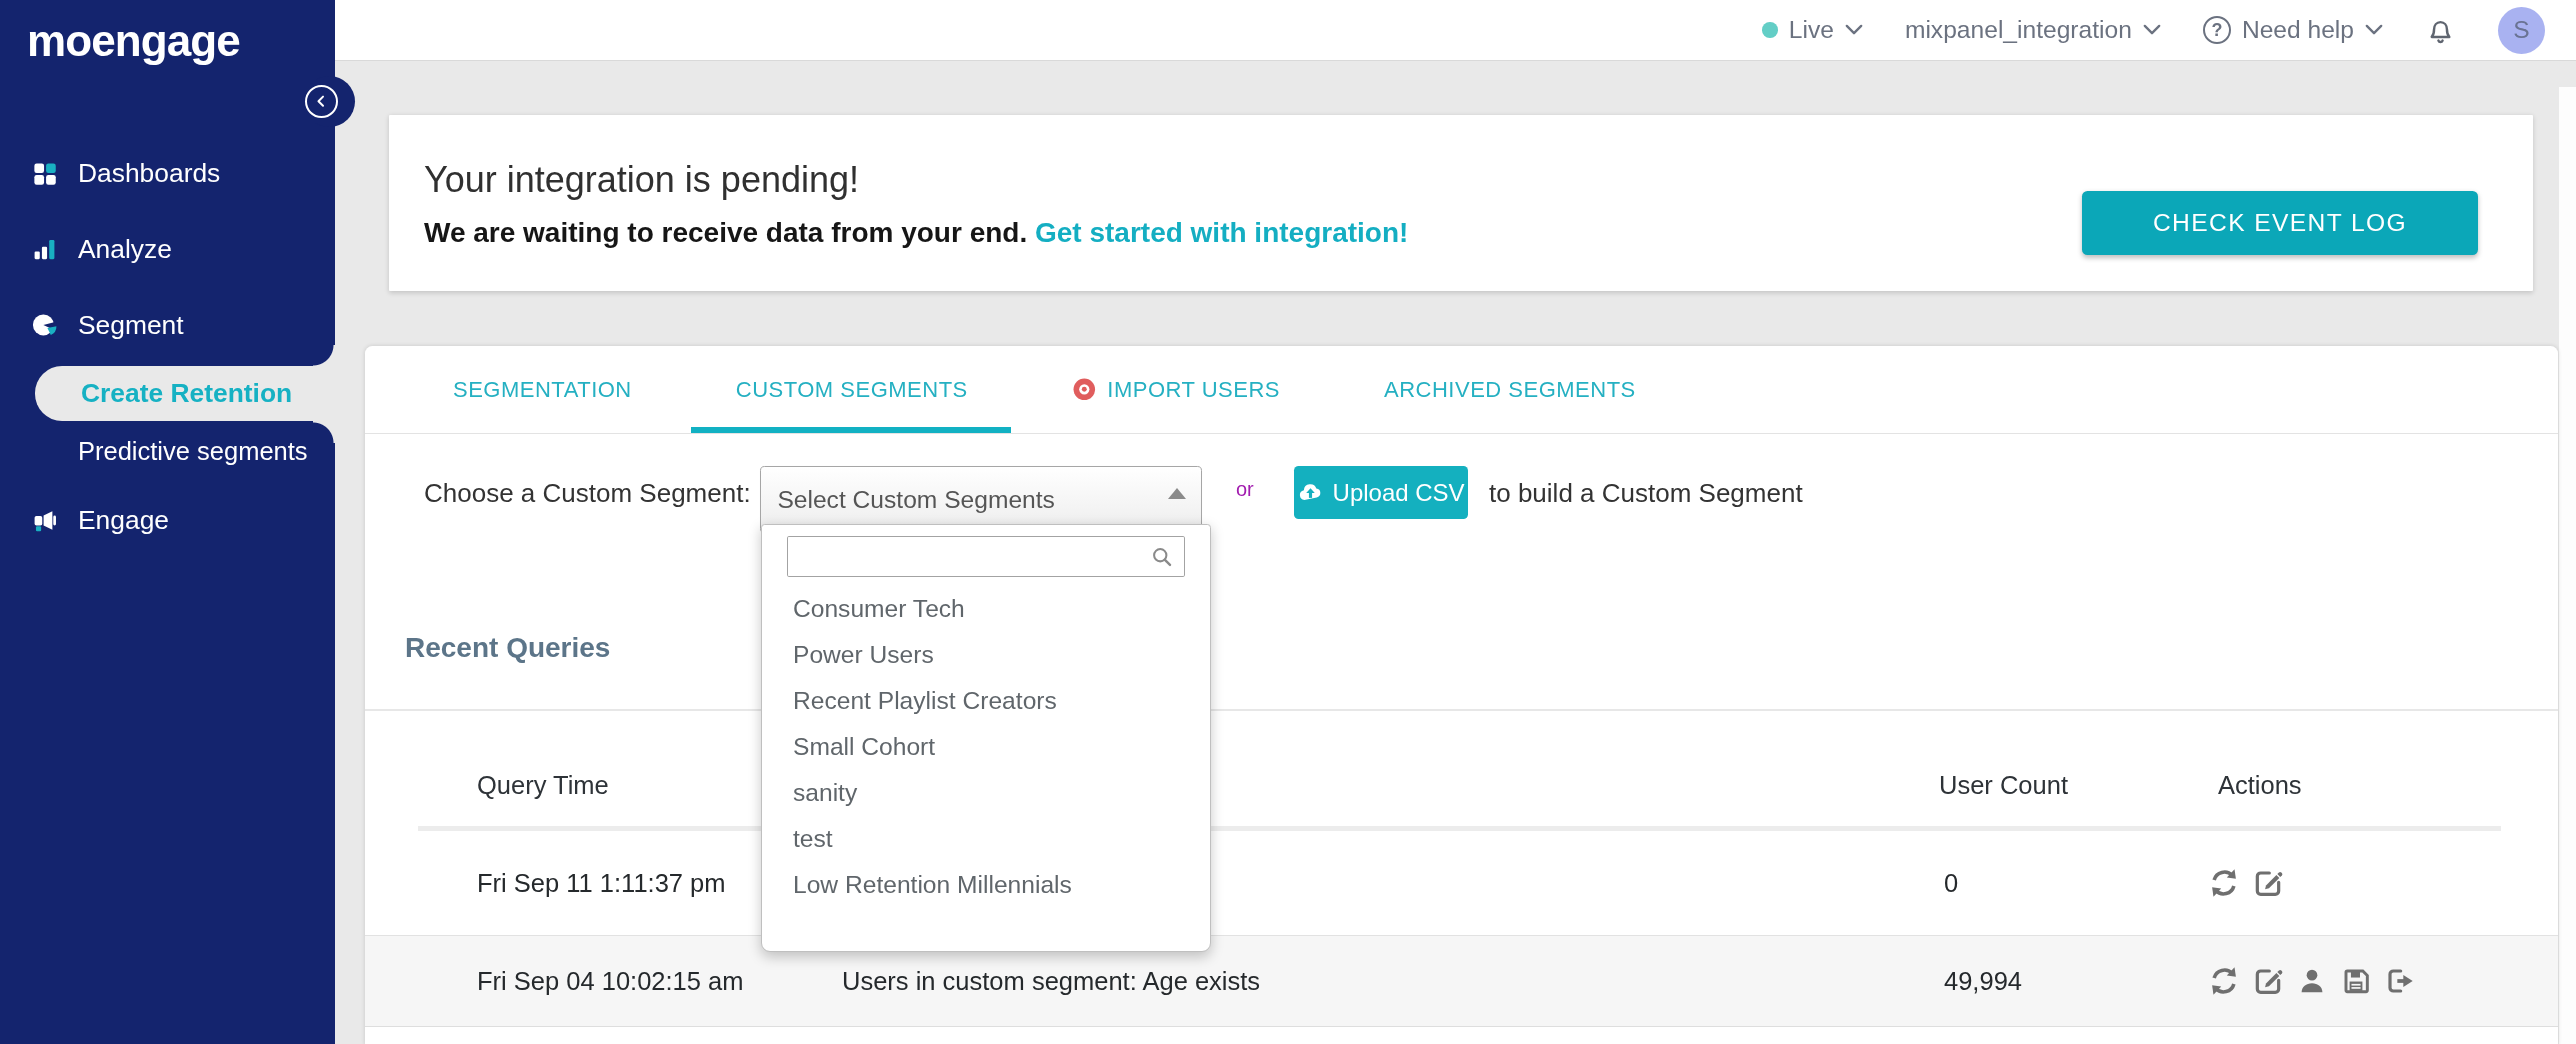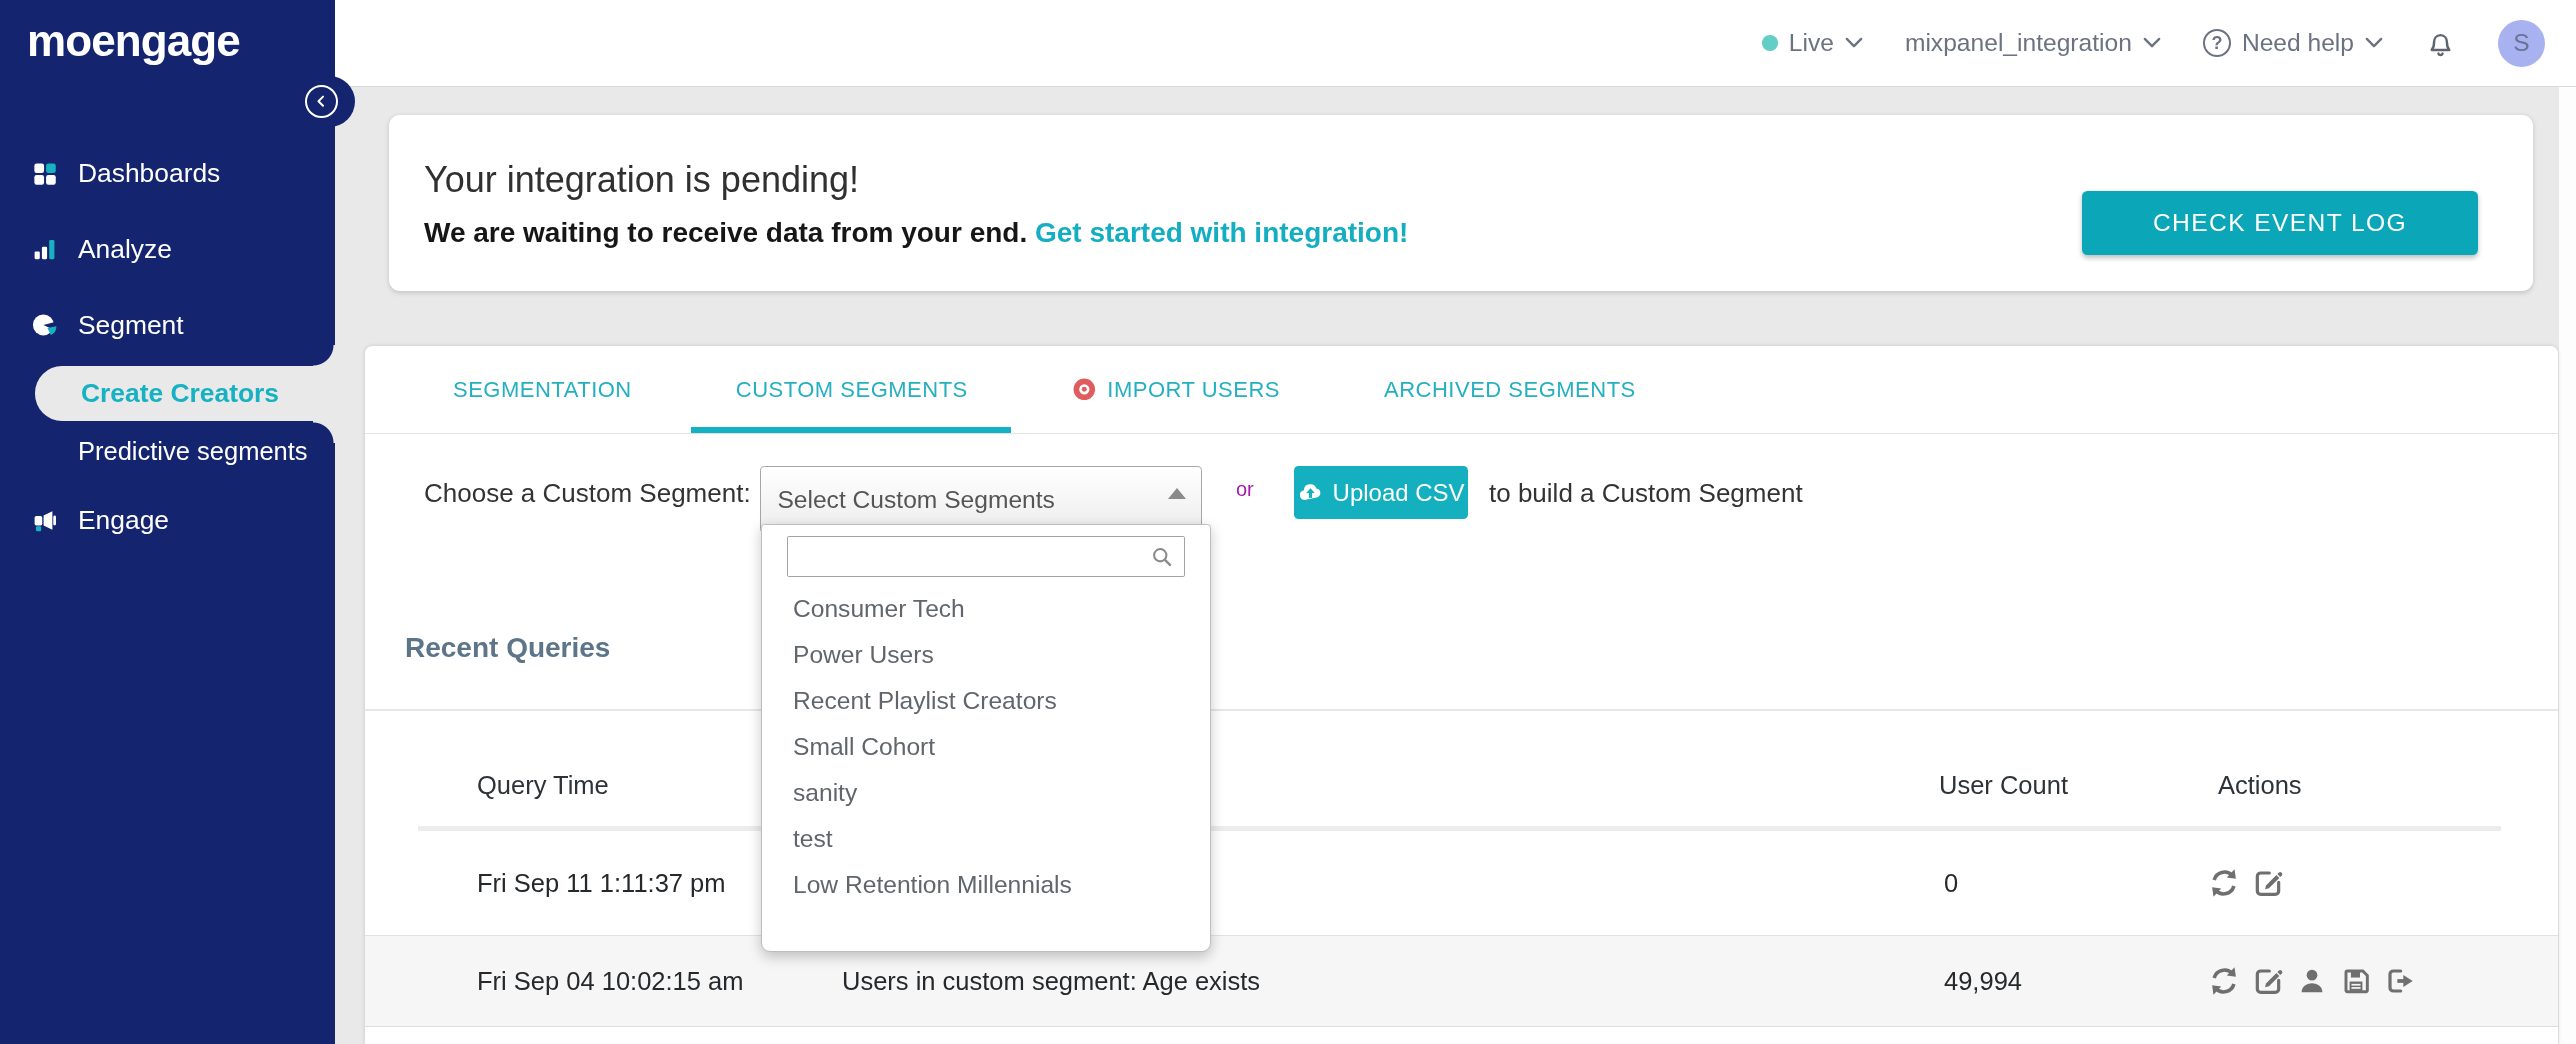--- a/index.html
+++ b/index.html
@@ -42,21 +42,21 @@
   .pill .nlabel {
     position:absolute; left:46px; top:0; line-height:55px;
     font-size:26.4px; font-weight:700; color:#16b1c3;
   }
   .notch { position:absolute; right:0; width:22px; height:22px; z-index:4; }
   .notch-top  { top:345px; background:radial-gradient(circle 22px at 0 0, #14246e 0 20px, #e9e9e9 21px); }
   .notch-bot  { top:421px; background:radial-gradient(circle 22px at 0 100%, #14246e 0 20px, #e9e9e9 21px); }
 
   
   .topbar {
-    position:absolute; left:335px; top:0; right:0; height:87px;
+    position:absolute; left:335px; top:0; right:0; height:61px;
     background:#fff; border-bottom:1.8px solid #d9d9d9;
     display:flex; align-items:center; justify-content:flex-end;
     gap:42px; padding-right:31px;
     color:#6b7280; font-size:24.6px; z-index:3;
   }
   .tb-group { display:flex; align-items:center; gap:11px; cursor:pointer; }
   .live-dot { width:15.5px; height:15.5px; border-radius:50%; background:#63cec6; }
   .help-circle {
     width:28px; height:28px; border:2.3px solid #6b7280; border-radius:50%;
     display:flex; align-items:center; justify-content:center;
@@ -65,21 +65,21 @@
   .avatar {
     width:47px; height:47px; border-radius:50%; background:#a9b2f1;
     display:flex; align-items:center; justify-content:center;
     font-size:24.6px; color:#6a7393; cursor:pointer;
   }
   .bell { cursor:pointer; display:flex; }
 
   
   .banner {
     position:absolute; left:389px; top:115px; width:2144px; height:176px;
-    background:#fff; border-radius:11px; box-shadow:0 1.8px 5.5px rgba(0,0,0,.16); z-index:2;
+    background:#fff; border-radius:1px; box-shadow:0 1.8px 5.5px rgba(0,0,0,.16); z-index:2;
   }
   .banner-title { position:absolute; left:35px; top:44px; font-size:36px; color:#303030; }
   .banner-sub   { position:absolute; left:35px; top:102px; font-size:28px; font-weight:700; color:#161616; }
   .banner-link  { color:#14aec2; cursor:pointer; }
   .check-log-btn {
     position:absolute; right:55px; top:76px; width:396px; height:64px;
     background:#0ba7b8; border:none; border-radius:5.5px;
     color:#fff; font-size:24.6px; letter-spacing:1.4px;
     font-family:"Liberation Sans", sans-serif;
     box-shadow:0 2.7px 5.5px rgba(0,0,0,.25); cursor:pointer;
@@ -196,21 +196,21 @@
     <svg class="nicon" viewBox="0 0 24 24">
       <circle cx="11" cy="11.5" r="9.3" fill="#fff"></circle>
       <path d="M11 11.5 L23 8.5 L23 17 Z" fill="#14246e"></path>
       <path d="M14.6 14.2 L22.6 12.6 A8.4 8.4 0 0 1 17.6 20.4 Z" fill="#1ab0c2"></path>
     </svg>
     <span class="nlabel">Segment</span>
   </div>
 
   <div class="notch notch-top"></div>
   <div class="pill">
-    <span class="nlabel">Create Creators</span>
+    <span class="nlabel">Create Retention</span>
   </div>
   <div class="notch notch-bot"></div>
 
   <div class="nav-item nav-sub" style="top:426px;">
     <span class="nlabel">Predictive segments</span>
   </div>
 
   <div class="nav-item" style="top:495px;">
     <svg class="nicon" viewBox="0 0 24 24">
       <rect x="3.2" y="8" width="6.8" height="8.4" rx="1.6" fill="#fff"></rect>

